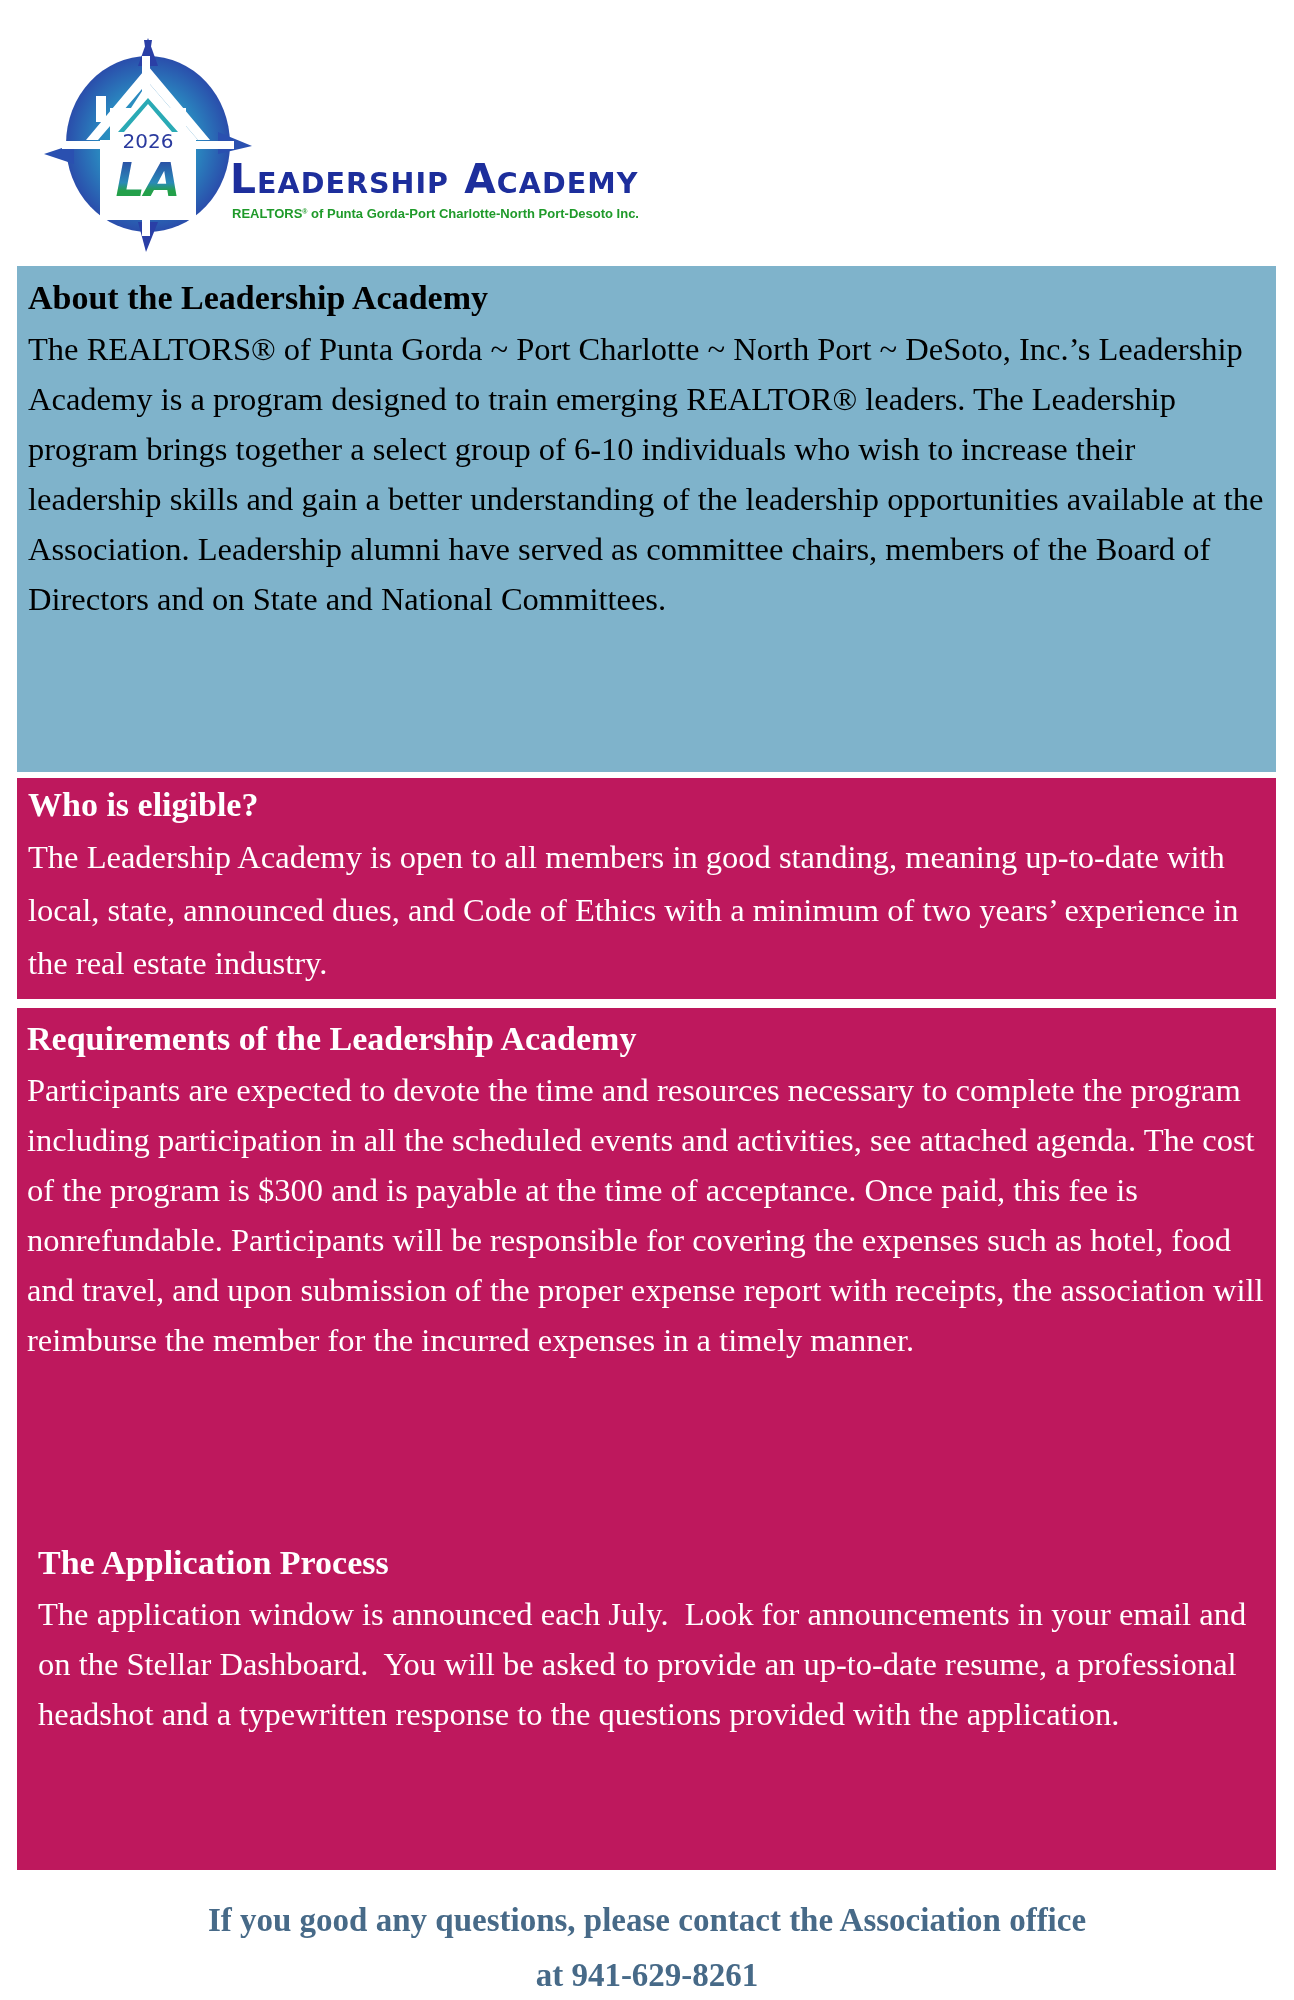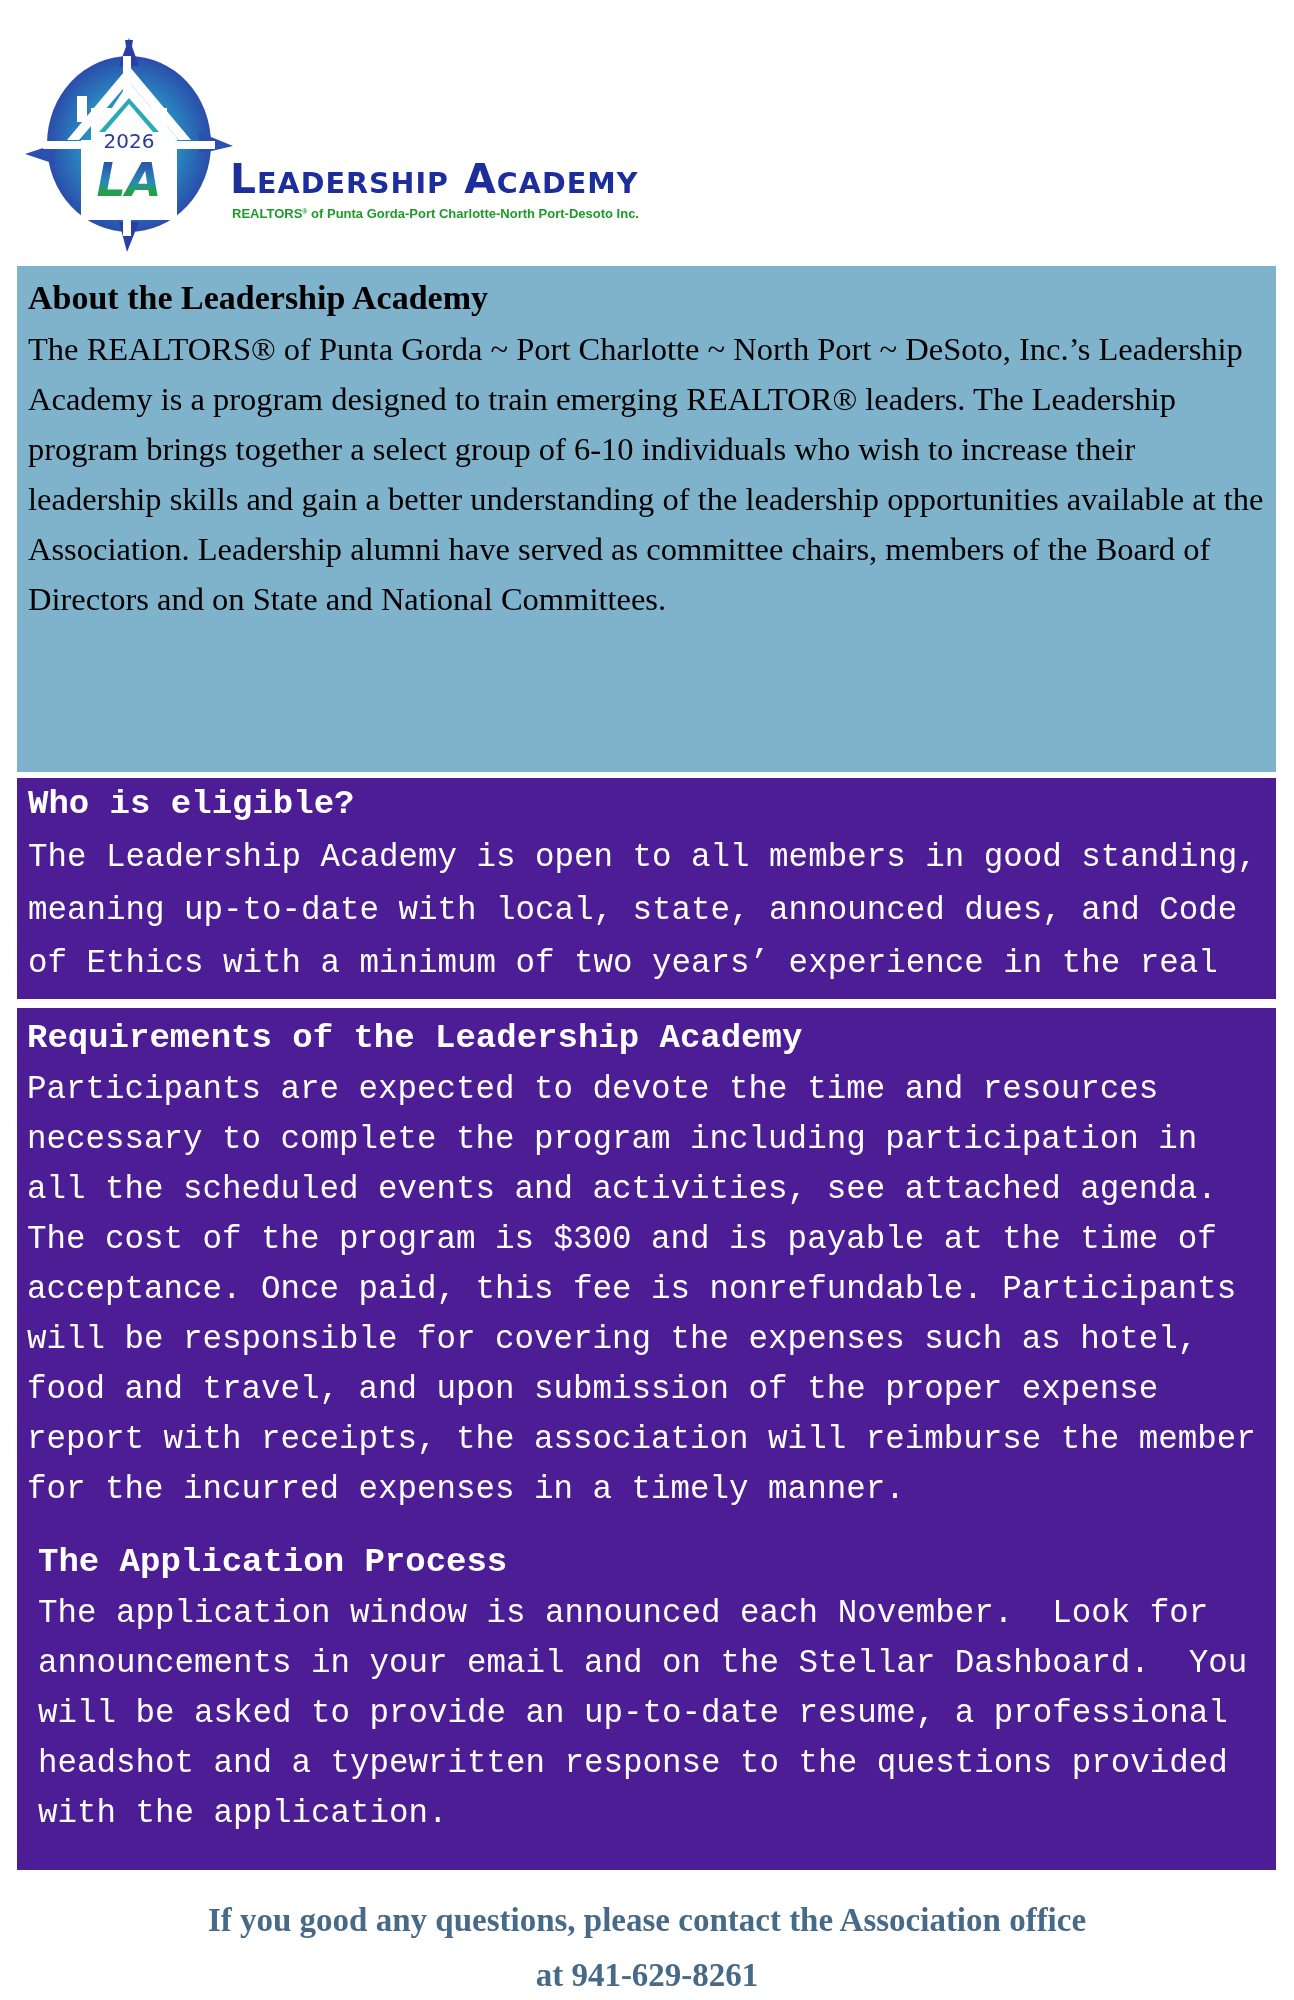--- a/index.html
+++ b/index.html
@@ -1,35 +1,35 @@
 <!DOCTYPE html>
 <html><head>
 <meta charset="utf-8">
 <style>
   html, body { margin: 0; padding: 0; background: #ffffff; }
   body { width: 1294px; height: 2000px; position: relative; overflow: hidden; font-family: "Liberation Serif", "DejaVu Serif", serif; }
 
-  .logo { position: absolute; left: 19px; top: 36px; width: 220px; height: 220px; }
+  .logo { position: absolute; left: 38px; top: 36px; width: 220px; height: 220px; }
   .brand-title {
     position: absolute; left: 230px; top: 156px;
     font-family: "DejaVu Sans", "Liberation Sans", sans-serif;
     font-weight: bold; color: #1d2e9c; font-size: 40px; letter-spacing: 1px;
     font-variant: small-caps; line-height: 46px; white-space: nowrap;
     transform: scaleX(1.02); transform-origin: left;
   }
   .brand-sub {
     position: absolute; left: 232px; top: 206px;
     font-family: "Liberation Sans", "DejaVu Sans", sans-serif;
     font-weight: bold; color: #1f9a2a; font-size: 13px; white-space: nowrap;
   }
   .brand-sub sup { font-size: 7px; vertical-align: 4px; }
 
   .panel { position: absolute; left: 17px; width: 1259px; box-sizing: border-box; }
   .panel.light { background: #7fb3cb; color: #000000; }
-  .panel.dark { background: #4c1d95; color: #ffffff; font-family: Liberation Mono, monospace; }
+  .panel.dark { background: #be185d; color: #ffffff; }
   .panel h2 { margin: 0; font-weight: bold; font-size: 34px; line-height: 53px; }
   .panel p { margin: 0; font-size: 32.5px; line-height: 50px; }
 
   #p-about { top: 266px; height: 506px; padding: 5px 10px 0 11px; }
   #p-elig { top: 778px; height: 221px; padding: 0 10px 0 11px; }
   #p-elig p { line-height: 53px; }
   #p-req { top: 1008px; height: 594px; padding: 4px 10px 12px 10px; }
   #p-app { top: 1519px; height: 351px; padding: 17px 10px 0 21px; }
 
   .footer { position: absolute; left: 0; width: 1294px; text-align: center;
@@ -94,19 +94,19 @@
   <p>The Leadership Academy is open to all members in good standing, meaning up-to-date with local, state, announced dues, and Code of Ethics with a minimum of two years’ experience in the real estate industry.</p>
 </section>
 
 <section class="panel dark" id="p-req">
   <h2>Requirements of the Leadership Academy</h2>
   <p>Participants are expected to devote the time and resources necessary to complete the program including participation in all the scheduled events and activities, see attached agenda. The cost of the program is $300 and is payable at the time of acceptance. Once paid, this fee is nonrefundable. Participants will be responsible for covering the expenses such as hotel, food and travel, and upon submission of the proper expense report with receipts, the association will reimburse the member for the incurred expenses in a timely manner.</p>
 </section>
 
 <section class="panel dark" id="p-app">
   <h2>The Application Process</h2>
-  <p style="white-space: pre-wrap;">The application window is announced each November.  Look for announcements in your email and on the Stellar Dashboard.  You will be asked to provide an up-to-date resume, a professional headshot and a typewritten response to the questions provided with the application.</p>
+  <p style="white-space: pre-wrap;">The application window is announced each July.  Look for announcements in your email and on the Stellar Dashboard.  You will be asked to provide an up-to-date resume, a professional headshot and a typewritten response to the questions provided with the application.</p>
 </section>
 
 <div class="footer">
   <div>If you good any questions, please contact the Association office</div>
   <div>at 941-629-8261</div>
 </div>
 
 </body></html>

